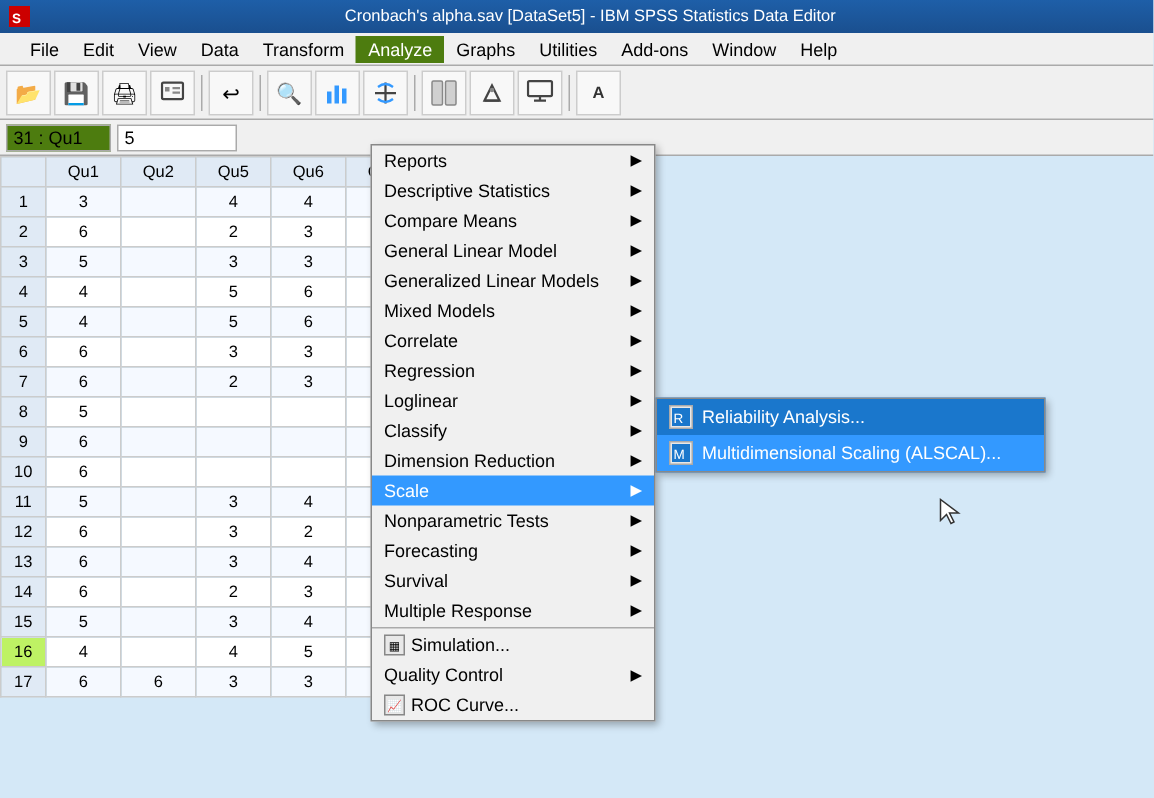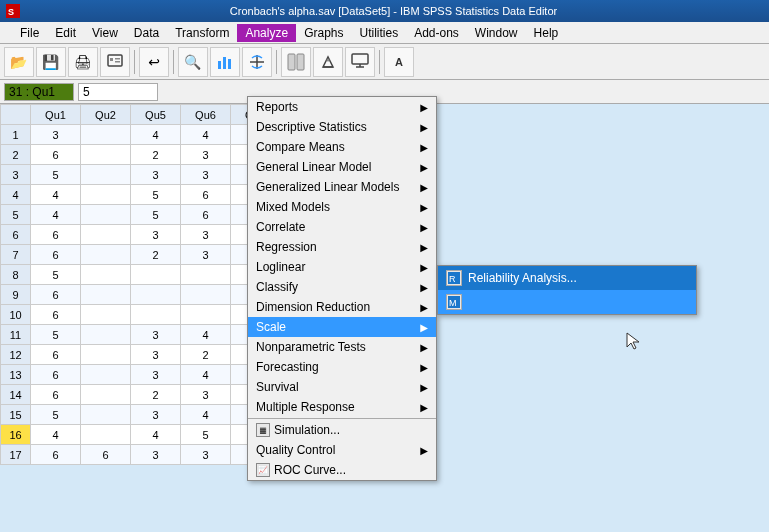--- a/index.html
+++ b/index.html
@@ -30,21 +30,21 @@
     .menu-item {
       padding: 2px 8px;
       cursor: pointer;
       font-size: 12px;
       color: #000;
     }
     .menu-item:hover, .menu-item.active {
       background: #3399ff;
       color: white;
     }
-    .menu-item.active { background: #a21caf; color: white; }
+    .menu-item.active { background: #4d7c0f; color: white; }
 
     
     .toolbar {
       background: #f0f0f0;
       height: 36px;
       display: flex;
       align-items: center;
       border-bottom: 1px solid #aaa;
       padding: 2px 4px;
       gap: 2px;
@@ -403,21 +403,21 @@
         <tr>
             <td style="background:#e0eaf5">15</td>
             <td>5</td>
             <td></td>
             <td>3</td>
             <td>4</td>
             <td>4</td>
             <td>5</td>
           </tr>
         <tr>
-            <td style="background:#fde047">16</td>
+            <td style="background:#bef264">16</td>
             <td>4</td>
             <td></td>
             <td>4</td>
             <td>5</td>
             <td>4</td>
             <td>4</td>
           </tr>
         <tr>
             <td style="background:#e0eaf5">17</td>
             <td>6</td>
@@ -528,20 +528,21 @@
       </div>
       <span>Reliability Analysis...</span>
     </div>
     <div class="submenu-item">
       <div class="submenu-icon">
         <svg width="12" height="12" viewBox="0 0 12 12">
           <rect width="12" height="12" fill="#1a77cc"></rect>
           <text x="1" y="10" font-size="9" fill="white">M</text>
         </svg>
       </div>
+      <span>Multidimensional Scaling (ALSCAL)...</span>
     </div>
   </div>
 
   <div style="position:absolute; top:315px; left:625px; pointer-events:none;">
     <svg width="16" height="20" viewBox="0 0 16 20">
       <path d="M2 2 L2 16 L6 12 L9 18 L11 17 L8 11 L14 11 Z" fill="white" stroke="#333" stroke-width="1"></path>
     </svg>
   </div>
 </div>
 

